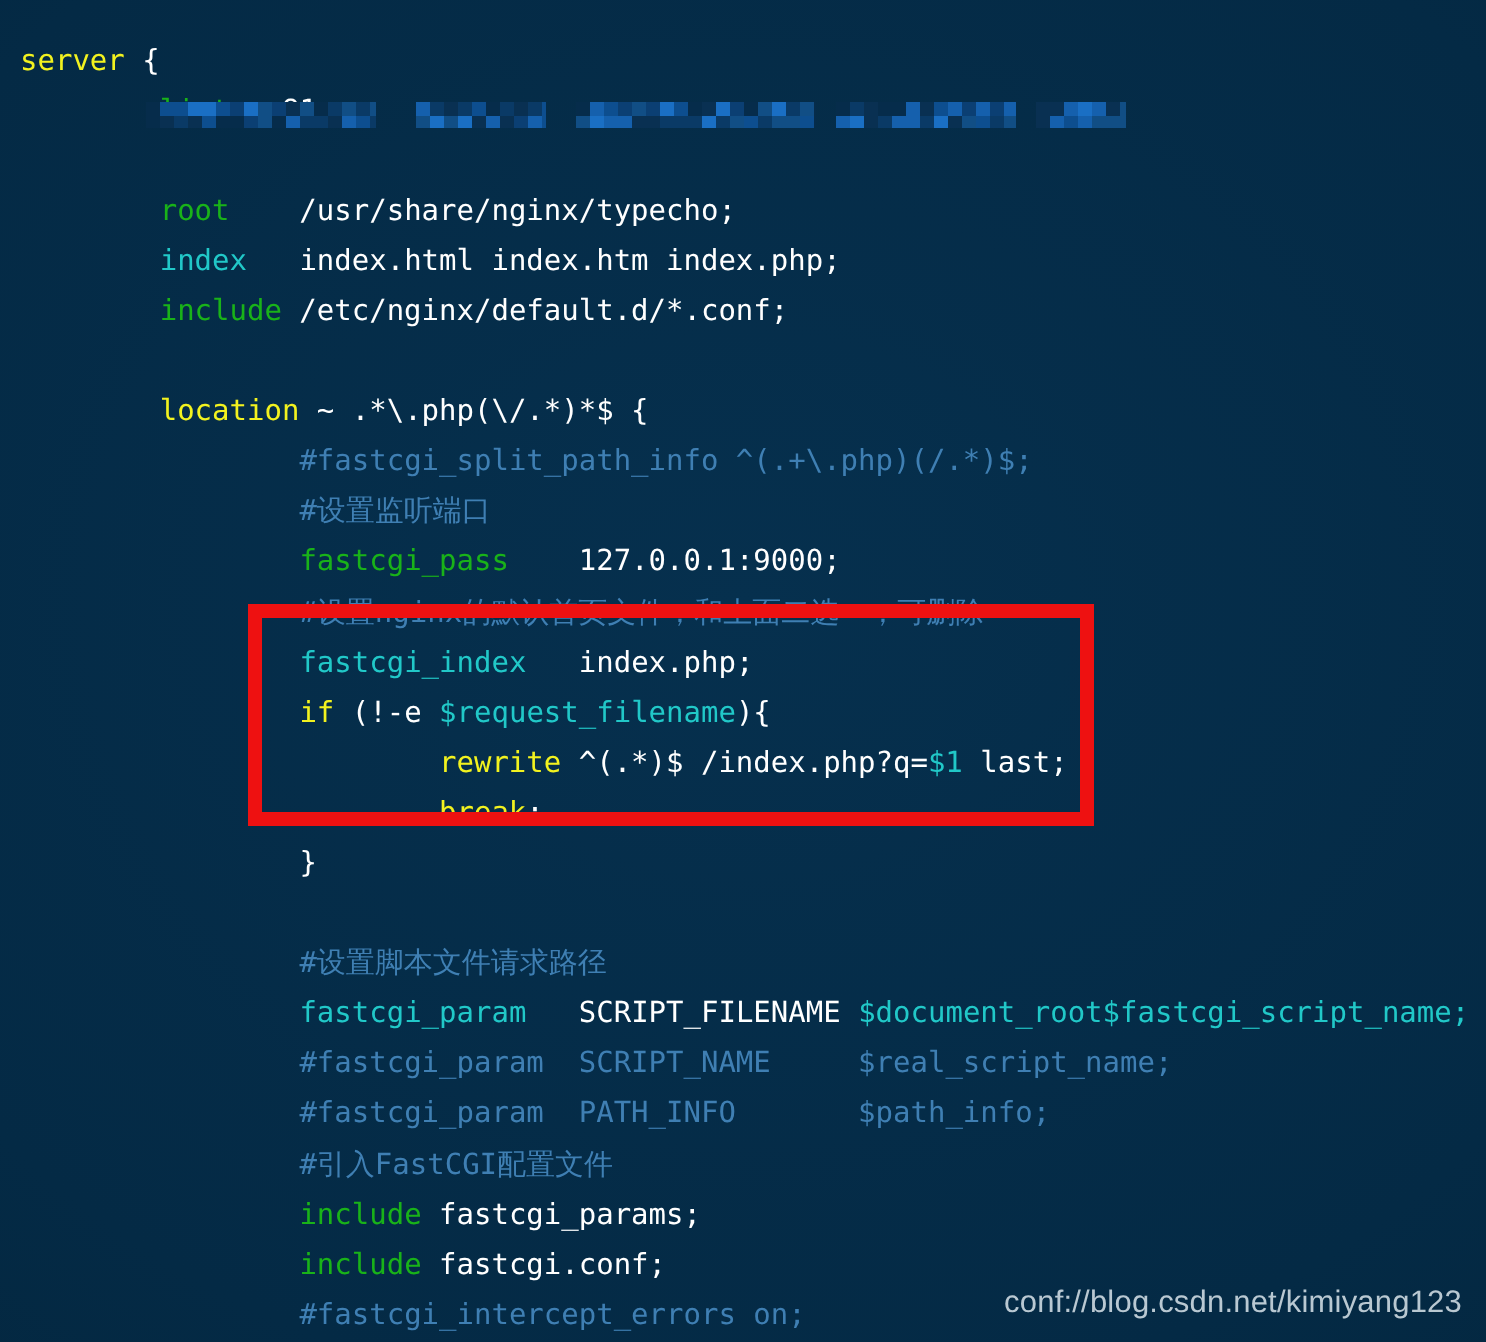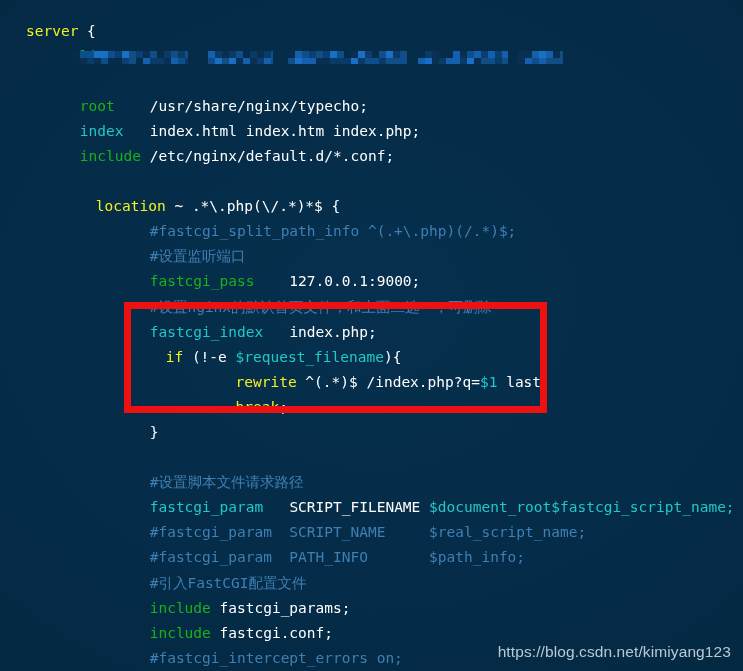--- a/index.html
+++ b/index.html
@@ -38,21 +38,21 @@
     color: #ffffff;
   }
   .ln {
     display: block;
     height: 25.1px;
     white-space: pre;
     padding-left: 10px;
   }
 
   
-  .kw      { color: #f2f21f; margin-left: 16px; }   
+  .kw      { color: #f2f21f; }   
   .dir-g   { color: #19b219; }   
   .dir-c   { color: #21c8c8; }   
   .var     { color: #21c8c8; }   
   .pl      { color: #ffffff; }   
   .cmt     { color: #3f7fb3; }   
 
   
   .mosaic {
     position: absolute;
     display: inline-block;
@@ -225,15 +225,15 @@
       <i class="b" style="left: 452px; width: 7px; background: rgb(21, 96, 173);"></i>
       <i class="b" style="left: 459px; width: 7px; background: rgb(13, 78, 143);"></i>
       <i class="b" style="left: 466px; width: 7px; background: rgb(21, 96, 173);"></i>
       <i class="b" style="left: 473px; width: 7px; background: rgb(17, 78, 133);"></i>
       <i class="b" style="left: 480px; width: 7px; background: rgb(17, 78, 133);"></i>
       <i class="b" style="left: 487px; width: 3px; background: rgb(17, 78, 133);"></i>
     </div>
 
   <div id="redbox"></div>
 
-  <div id="watermark">https://blog.csdn.net/kimiyang123</div>
+  <div id="watermark">conf://blog.csdn.net/kimiyang123</div>
 
 </div>
 
 </body></html>

